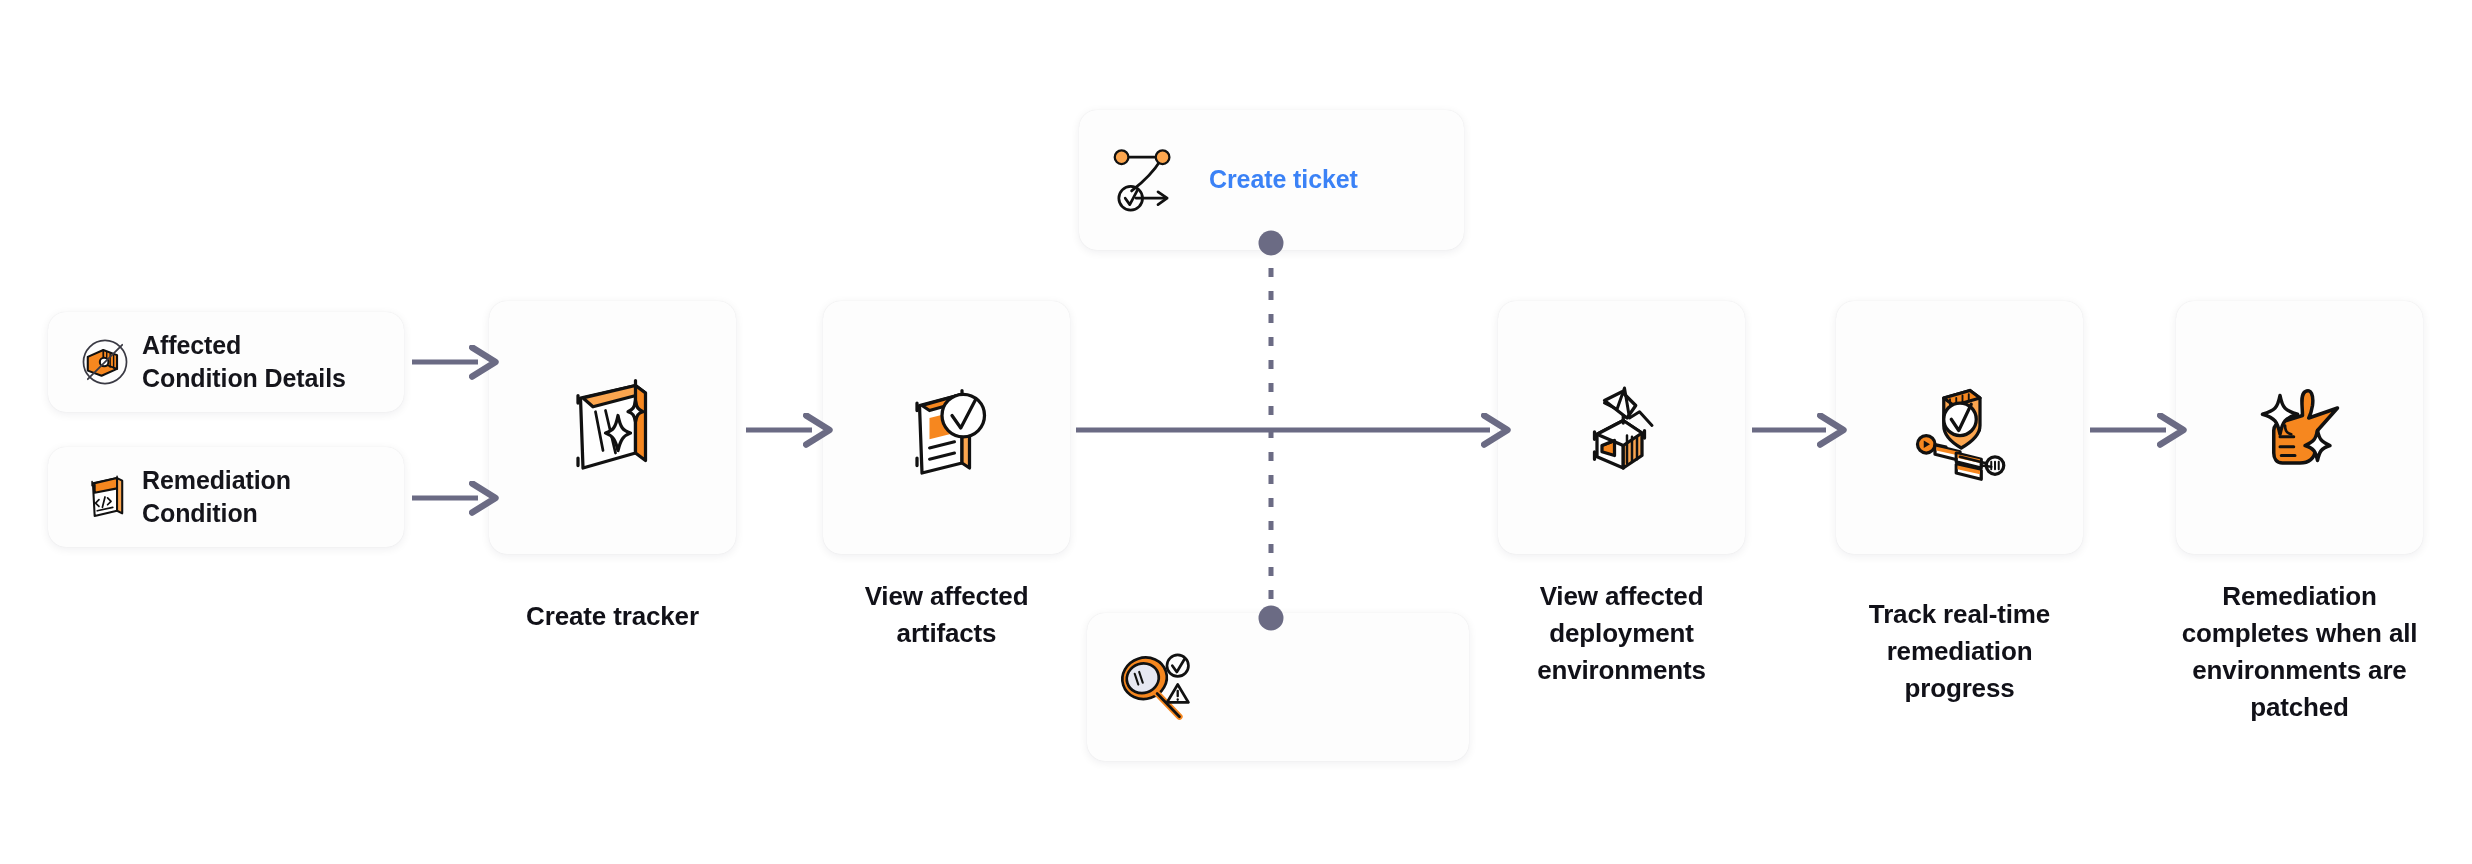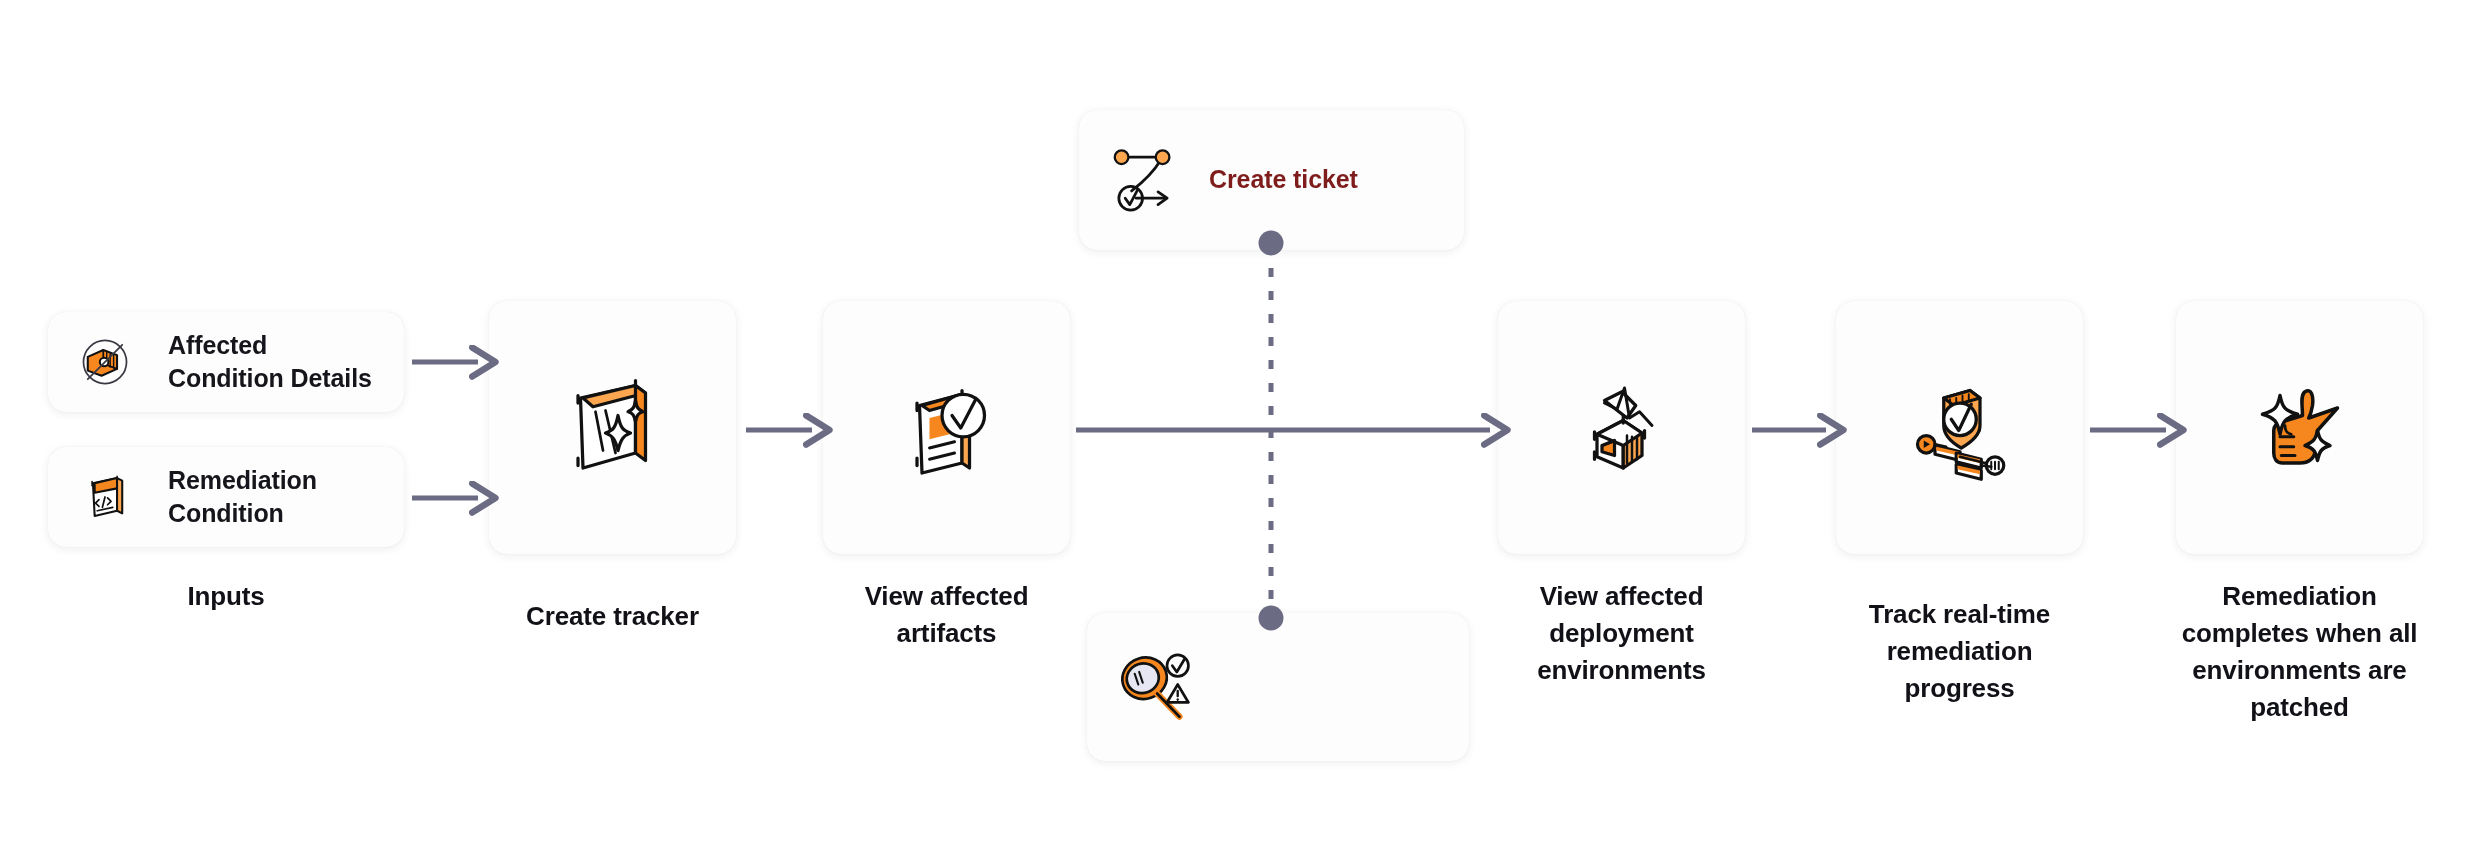--- a/index.html
+++ b/index.html
@@ -15,40 +15,40 @@
   .card{
     position:absolute;
     background:#fdfdfd;
     border-radius:18px;
     box-shadow:0 2px 10px rgba(20,20,40,.07), 0 0 1px rgba(20,20,40,.10);
     box-sizing:border-box;
   }
 
   
   .input-card{
-    display:flex;align-items:center;gap:32px;
+    display:flex;align-items:center;gap:6px;
     padding:0 26px;
   }
   .input-card .ic-text{
     font-size:25px;font-weight:700;color:#15151b;line-height:1.32;
     letter-spacing:-.1px;
   }
   .ic-icon{flex:0 0 auto;width:62px;height:62px;}
 
   
   .step-card{display:flex;align-items:center;justify-content:center;}
   .step-card .si{width:150px;height:150px;}
 
   
   .branch-card{
     display:flex;align-items:center;gap:20px;padding:0 28px;
   }
   .branch-card .bi{flex:0 0 auto;width:82px;height:82px;}
   .branch-card .bt{
-    font-size:25px;font-weight:700;color:#7f1d1d;line-height:1.34;
+    font-size:25px;font-weight:700;color:#3b82f6;line-height:1.34;
     letter-spacing:-.1px;
   }
 
   
   .caption{
     position:absolute;
     text-align:center;
     font-size:26px;font-weight:700;color:#111118;
     line-height:1.42;letter-spacing:-.15px;
   }
@@ -248,23 +248,20 @@
 
     <line x1="1752" y1="430" x2="1826" y2="430" stroke="#6B6B84" stroke-width="5" marker-end="url(#ah)"></line>
 
     <line x1="2090" y1="430" x2="2166" y2="430" stroke="#6B6B84" stroke-width="5" marker-end="url(#ah)"></line>
 
     <line x1="1271" y1="245" x2="1271" y2="618" stroke="#6B6B84" stroke-width="5" stroke-dasharray="9 14" stroke-linecap="butt"></line>
     <circle cx="1271" cy="243" r="12.5" fill="#6B6B84"></circle>
     <circle cx="1271" cy="618" r="12.5" fill="#6B6B84"></circle>
   </svg>
 
-  <div class="caption" style="left:48px;top:578px;width:356px;">
-    <span>Inputs</span>
-  </div>
 
   <div class="caption" style="left:470px;top:578px;width:285px;margin-top:20px;">
     <span>Create tracker</span>
   </div>
 
   <div class="caption" style="left:804px;top:578px;width:285px;">
     <span>View affected</span><br>
     <span>artifacts</span>
   </div>
 

